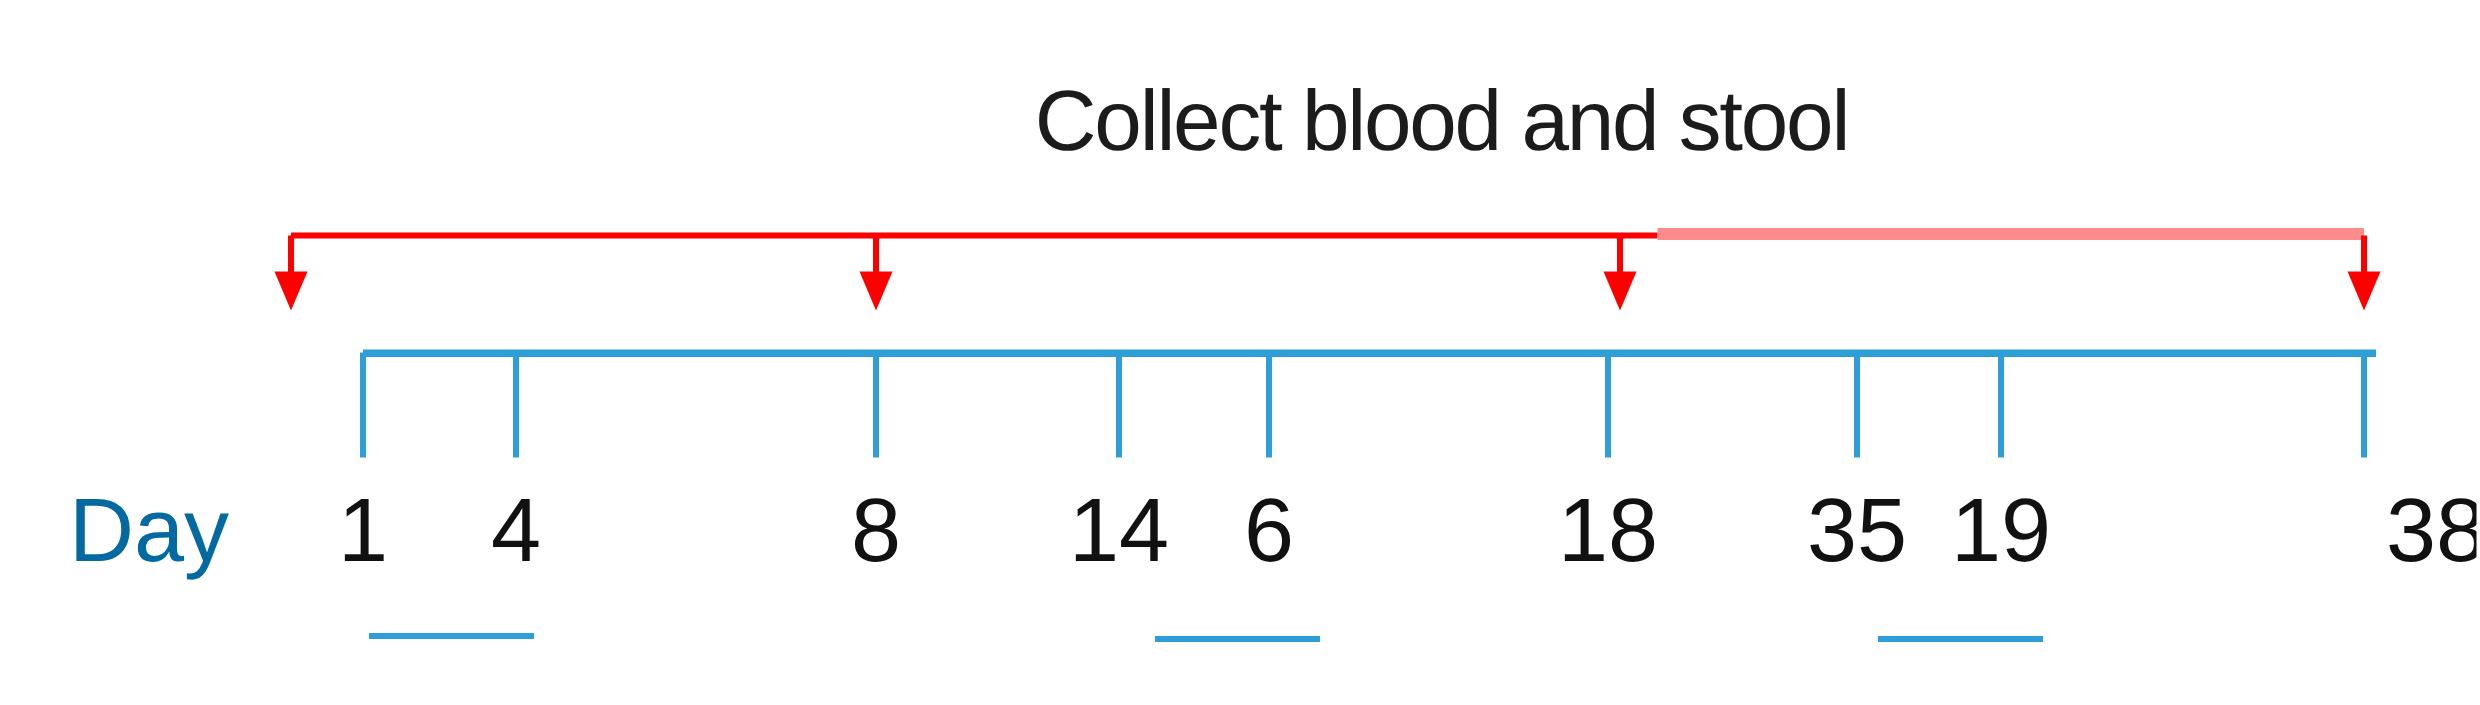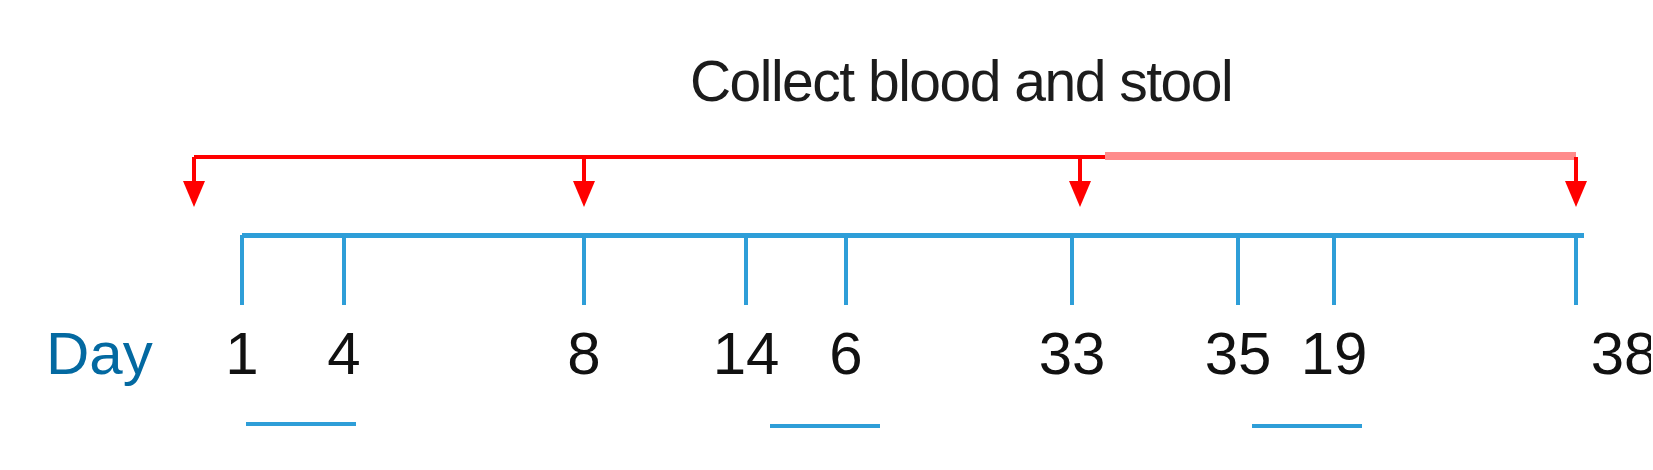--- a/index.html
+++ b/index.html
@@ -84,21 +84,21 @@
     </div>
 
   <div class="day-word">Day</div>
 
   <div id="labels-layer">
       <div class="day-label" style="left: 242px;">1</div>
       <div class="day-label" style="left: 344px;">4</div>
       <div class="day-label" style="left: 584px;">8</div>
       <div class="day-label" style="left: 746px;">14</div>
       <div class="day-label" style="left: 846px;">6</div>
-      <div class="day-label" style="left: 1072px;">33</div>
+      <div class="day-label" style="left: 1072px;">18</div>
       <div class="day-label" style="left: 1238px;">35</div>
       <div class="day-label" style="left: 1334px;">19</div>
       <div class="day-label" style="left: 1624px;">38</div>
     </div>
 
   <div id="underlines-layer">
       <div class="hline" style="left: 246px; top: 422px; width: 110px; height: 4px; background: rgb(46, 158, 216);"></div>
       <div class="hline" style="left: 770px; top: 424px; width: 110px; height: 4px; background: rgb(46, 158, 216);"></div>
       <div class="hline" style="left: 1252px; top: 424px; width: 110px; height: 4px; background: rgb(46, 158, 216);"></div>
     </div>

